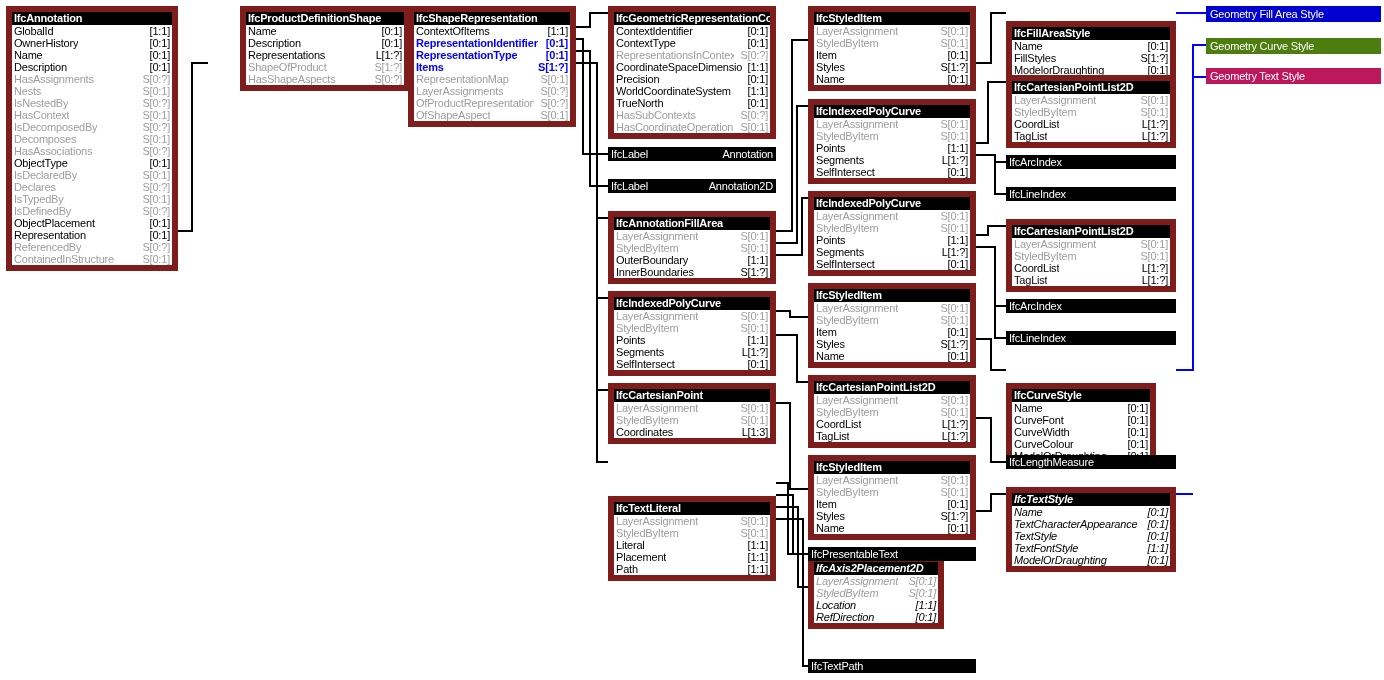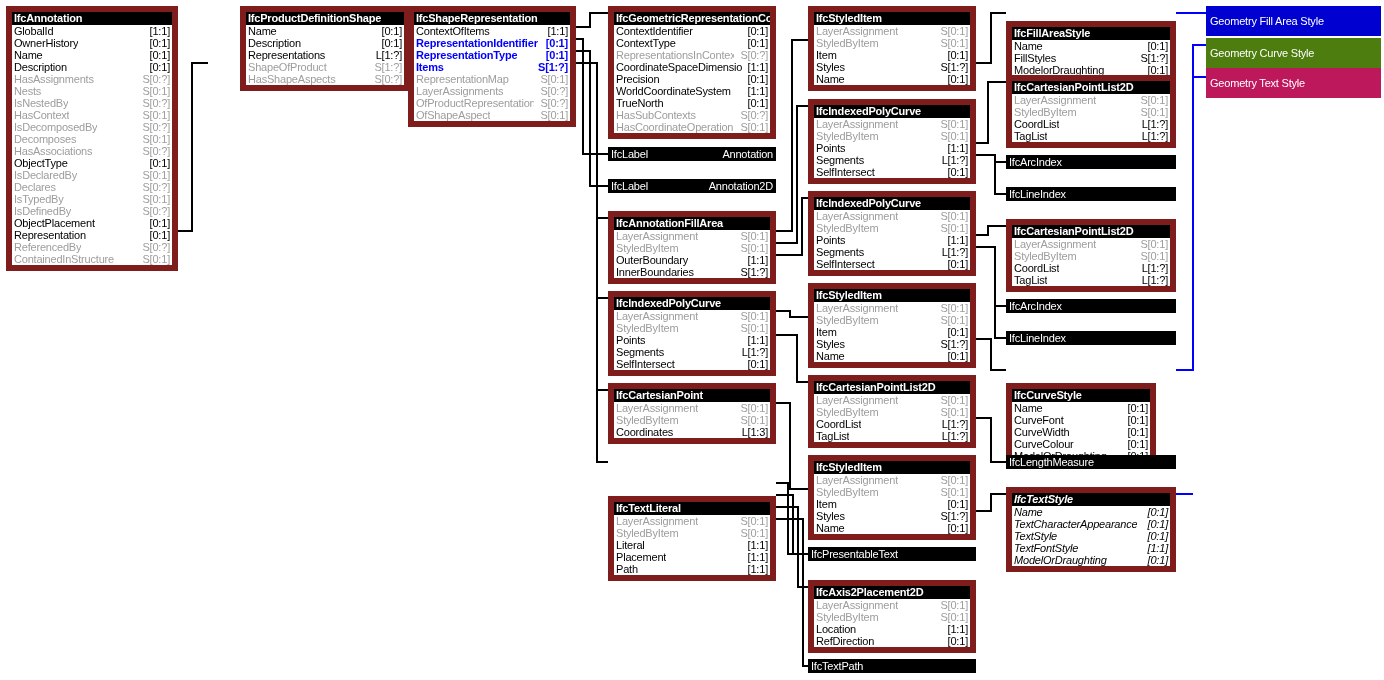--- a/index.html
+++ b/index.html
@@ -72,21 +72,21 @@
   }
   .labelbar .lv{font-weight:normal;}
 
   
   .bluebar{
     position:absolute;
     background:#0000d0;
     color:#ffffff;
     font-size:11px;
     line-height:14px;
-    height:30px;
+    height:16px;
     padding:0 4px;
     box-sizing:border-box;
     white-space:nowrap;
     display:flex;
     align-items:center;
     letter-spacing:-0.2px;
     z-index:5;
   }
 </style>
 </head>
@@ -571,21 +571,21 @@
           <div class="row req">
             <span class="nm">Styles</span>
             <span class="card">S[1:?]</span>
           </div>
           <div class="row req">
             <span class="nm">Name</span>
             <span class="card">[0:1]</span>
           </div>
         </div>
       </div>
-      <div class="box" style="left: 808px; top: 580px; width: 168px;">
+      <div class="box" style="left: 808px; top: 556px; width: 136px; font-style: italic;">
         <div class="hdr">IfcAxis2Placement2D</div>
         <div class="rows">
           <div class="row opt">
             <span class="nm">LayerAssignment</span>
             <span class="card">S[0:1]</span>
           </div>
           <div class="row opt">
             <span class="nm">StyledByItem</span>
             <span class="card">S[0:1]</span>
           </div>

